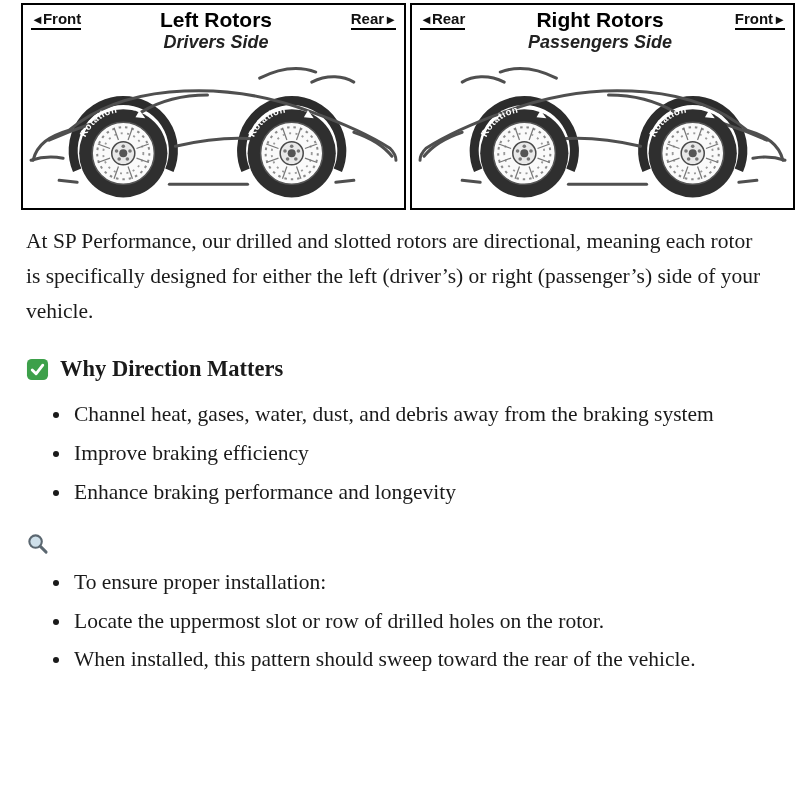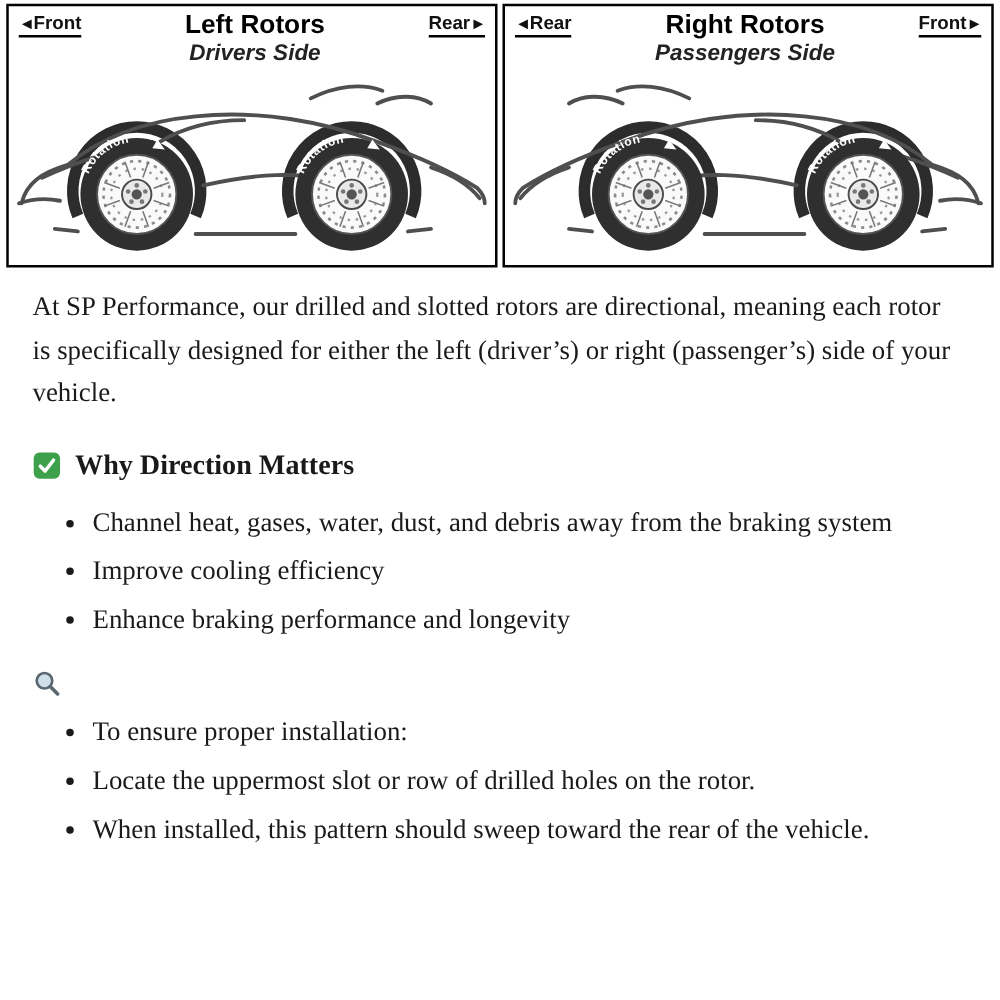--- a/index.html
+++ b/index.html
@@ -1,19 +1,19 @@
 <!DOCTYPE html>
 <html><head>
 <meta charset="utf-8">
 <style>
   html,body{margin:0;padding:0;background:#fff;}
   body{width:800px;font-family:"Liberation Serif",serif;color:#1a1a1a;}
 
   
-  .diagram{display:flex;gap:4px;margin:3px 5px 0 5px;}
+  .diagram{display:flex;gap:4px;margin:3px 5px 0 21px;}
   .panel{flex:1;border:2px solid #000;background:#fff;min-height:206px;box-sizing:border-box;}
   .panel-header{display:flex;justify-content:space-between;align-items:flex-start;padding:5px 8px 0 8px;font-family:"Liberation Sans",sans-serif;}
   .edge-label{font-weight:bold;font-size:15px;border-bottom:2px solid #000;padding-bottom:1px;white-space:nowrap;color:#111;}
   .edge-label .arrow{font-size:13px;letter-spacing:-1px;}
   .title-block{text-align:center;line-height:1.05;margin-top:-1px;}
   .panel-title{font-weight:bold;font-size:21px;color:#000;}
   .panel-subtitle{font-weight:bold;font-style:italic;font-size:18px;color:#222;margin-top:2px;}
   .car-svg{display:block;width:100%;height:auto;margin-top:-4px;}
 
   
@@ -141,21 +141,21 @@
     <svg class="check-icon" viewBox="0 0 24 24">
       <rect x="1" y="1" width="22" height="22" rx="5" fill="#3da04a"></rect>
       <polyline points="6.5,12.5 10.5,16.5 17.5,7.5" fill="none" stroke="#fff" stroke-width="3" stroke-linecap="round" stroke-linejoin="round"></polyline>
     </svg>
     <span class="h-text">Why Direction Matters</span>
   </div>
 
 
   <ul class="bullets">
     <li>Channel heat, gases, water, dust, and debris away from the braking system</li>
-    <li>Improve cooling efficiency</li>
+    <li>Improve braking efficiency</li>
     <li>Enhance braking performance and longevity</li>
   </ul>
 
   <div class="section-heading">
     <svg class="mag-icon" viewBox="0 0 24 24">
       <circle cx="10" cy="10" r="6.5" fill="#cfe0ea" stroke="#5b6770" stroke-width="2.2"></circle>
       <line x1="15" y1="15" x2="21" y2="21" stroke="#5b6770" stroke-width="3" stroke-linecap="round"></line>
     </svg>
   </div>
 

